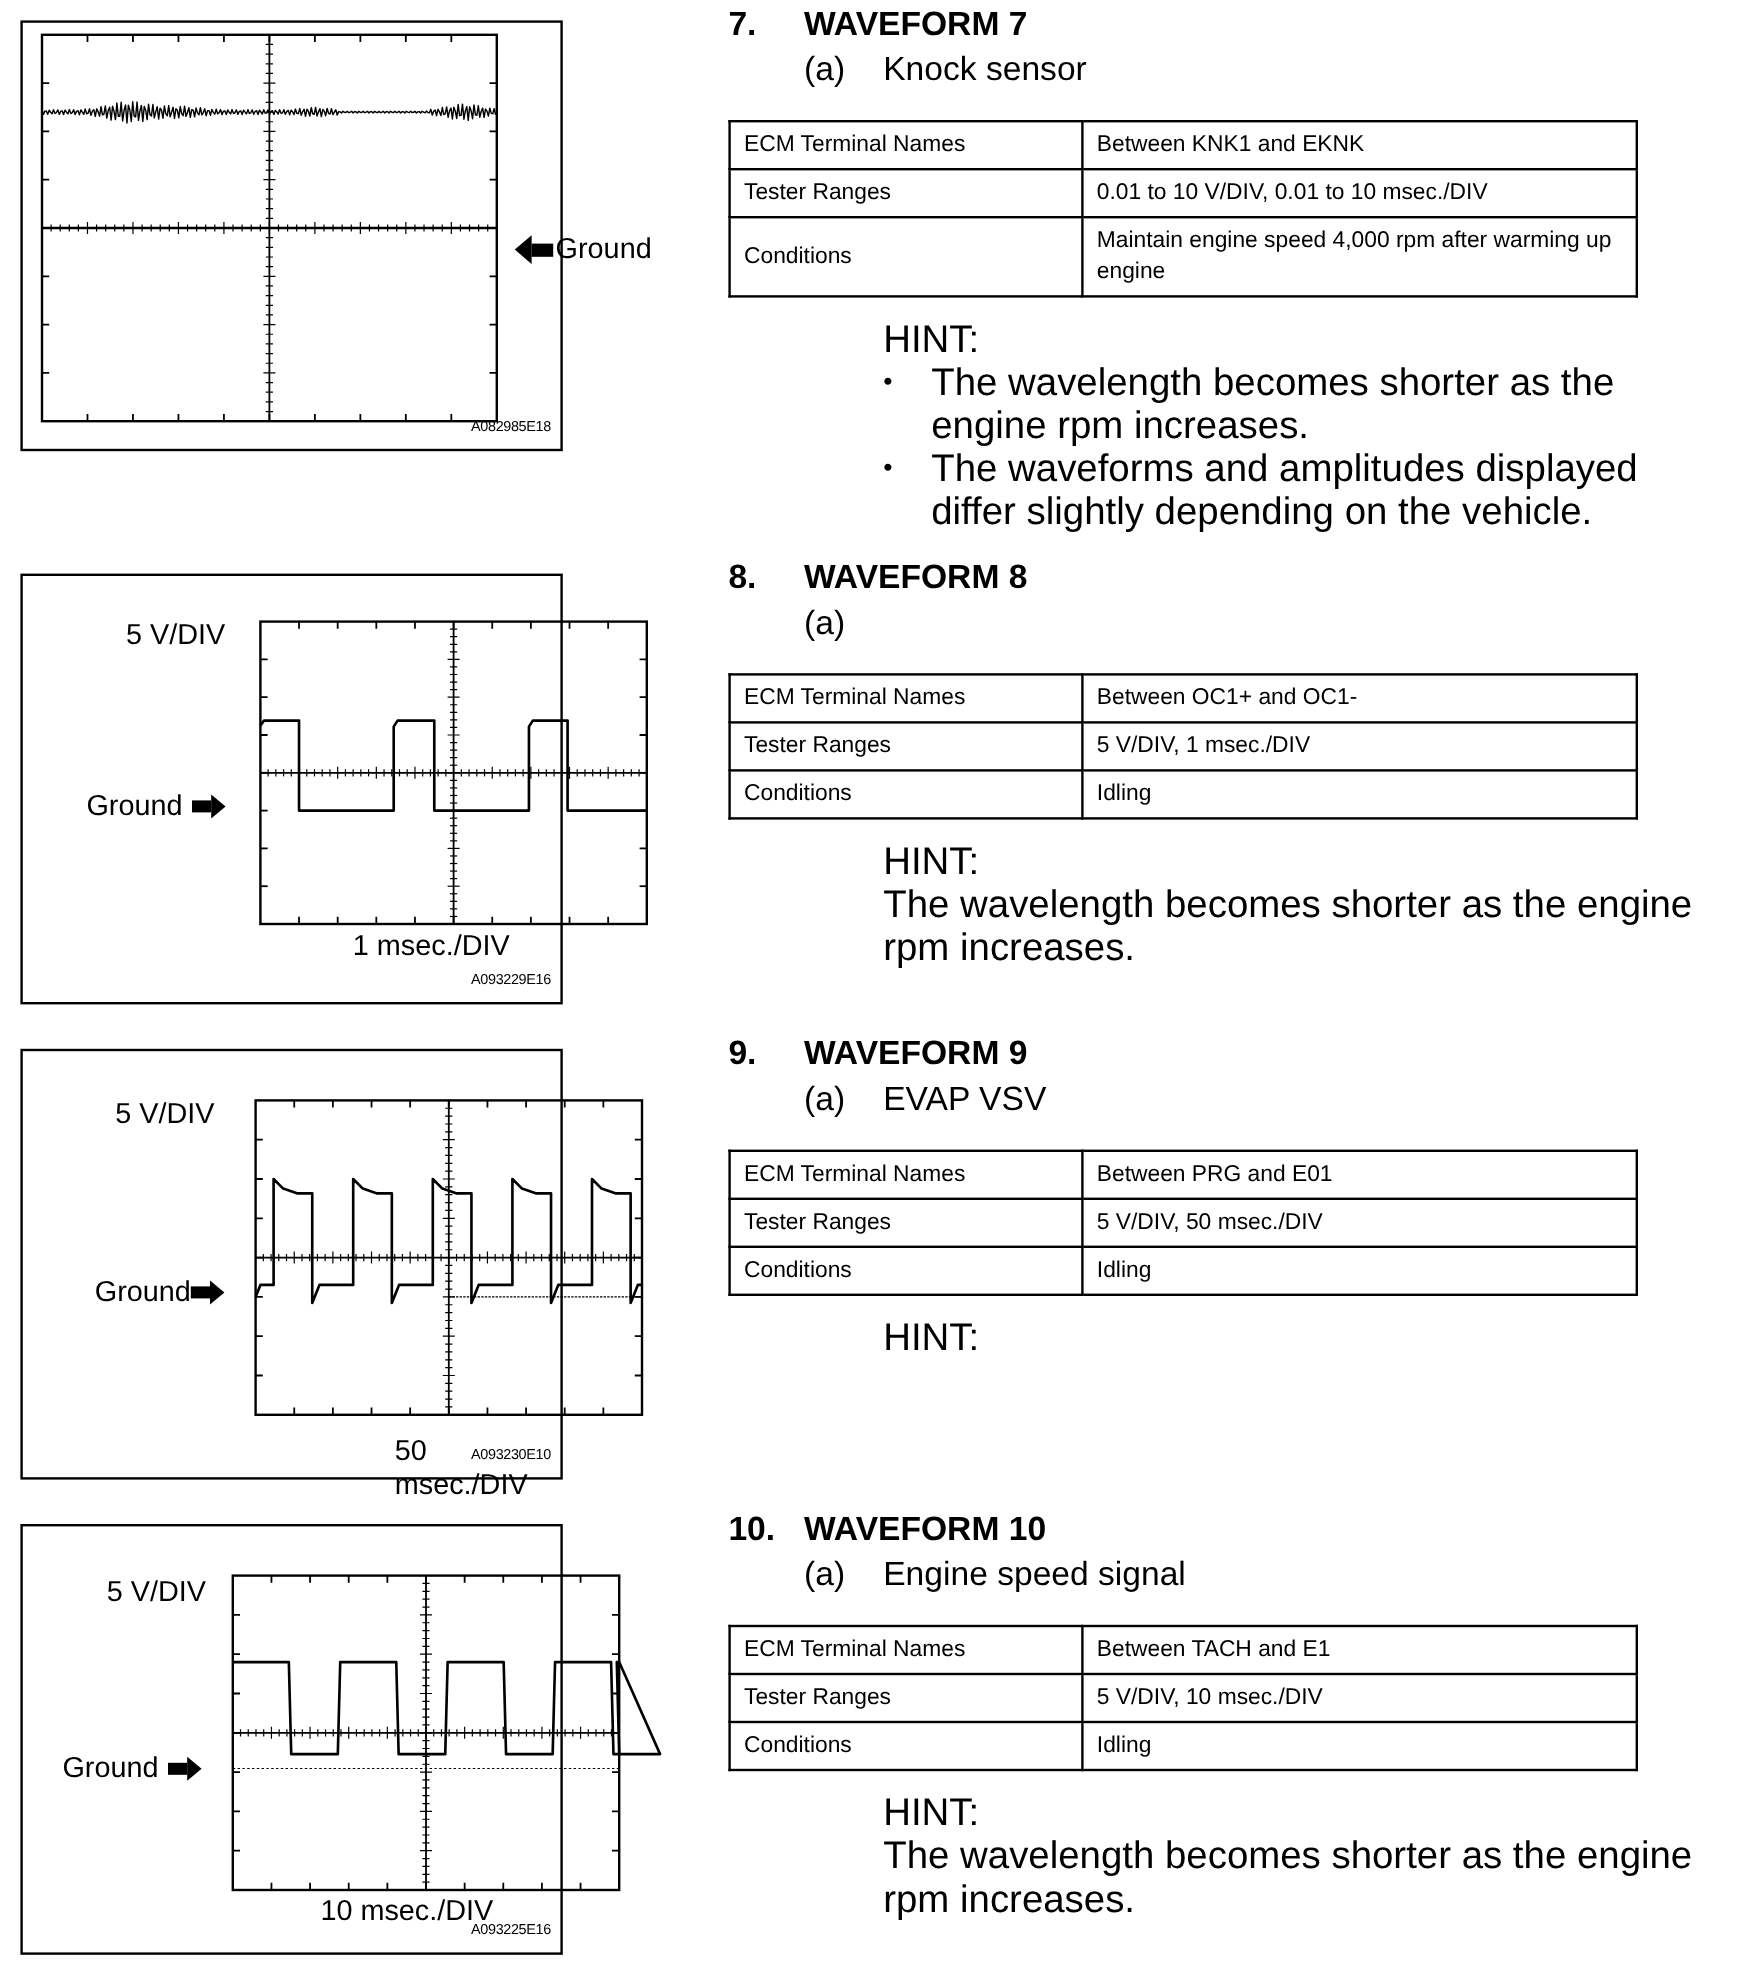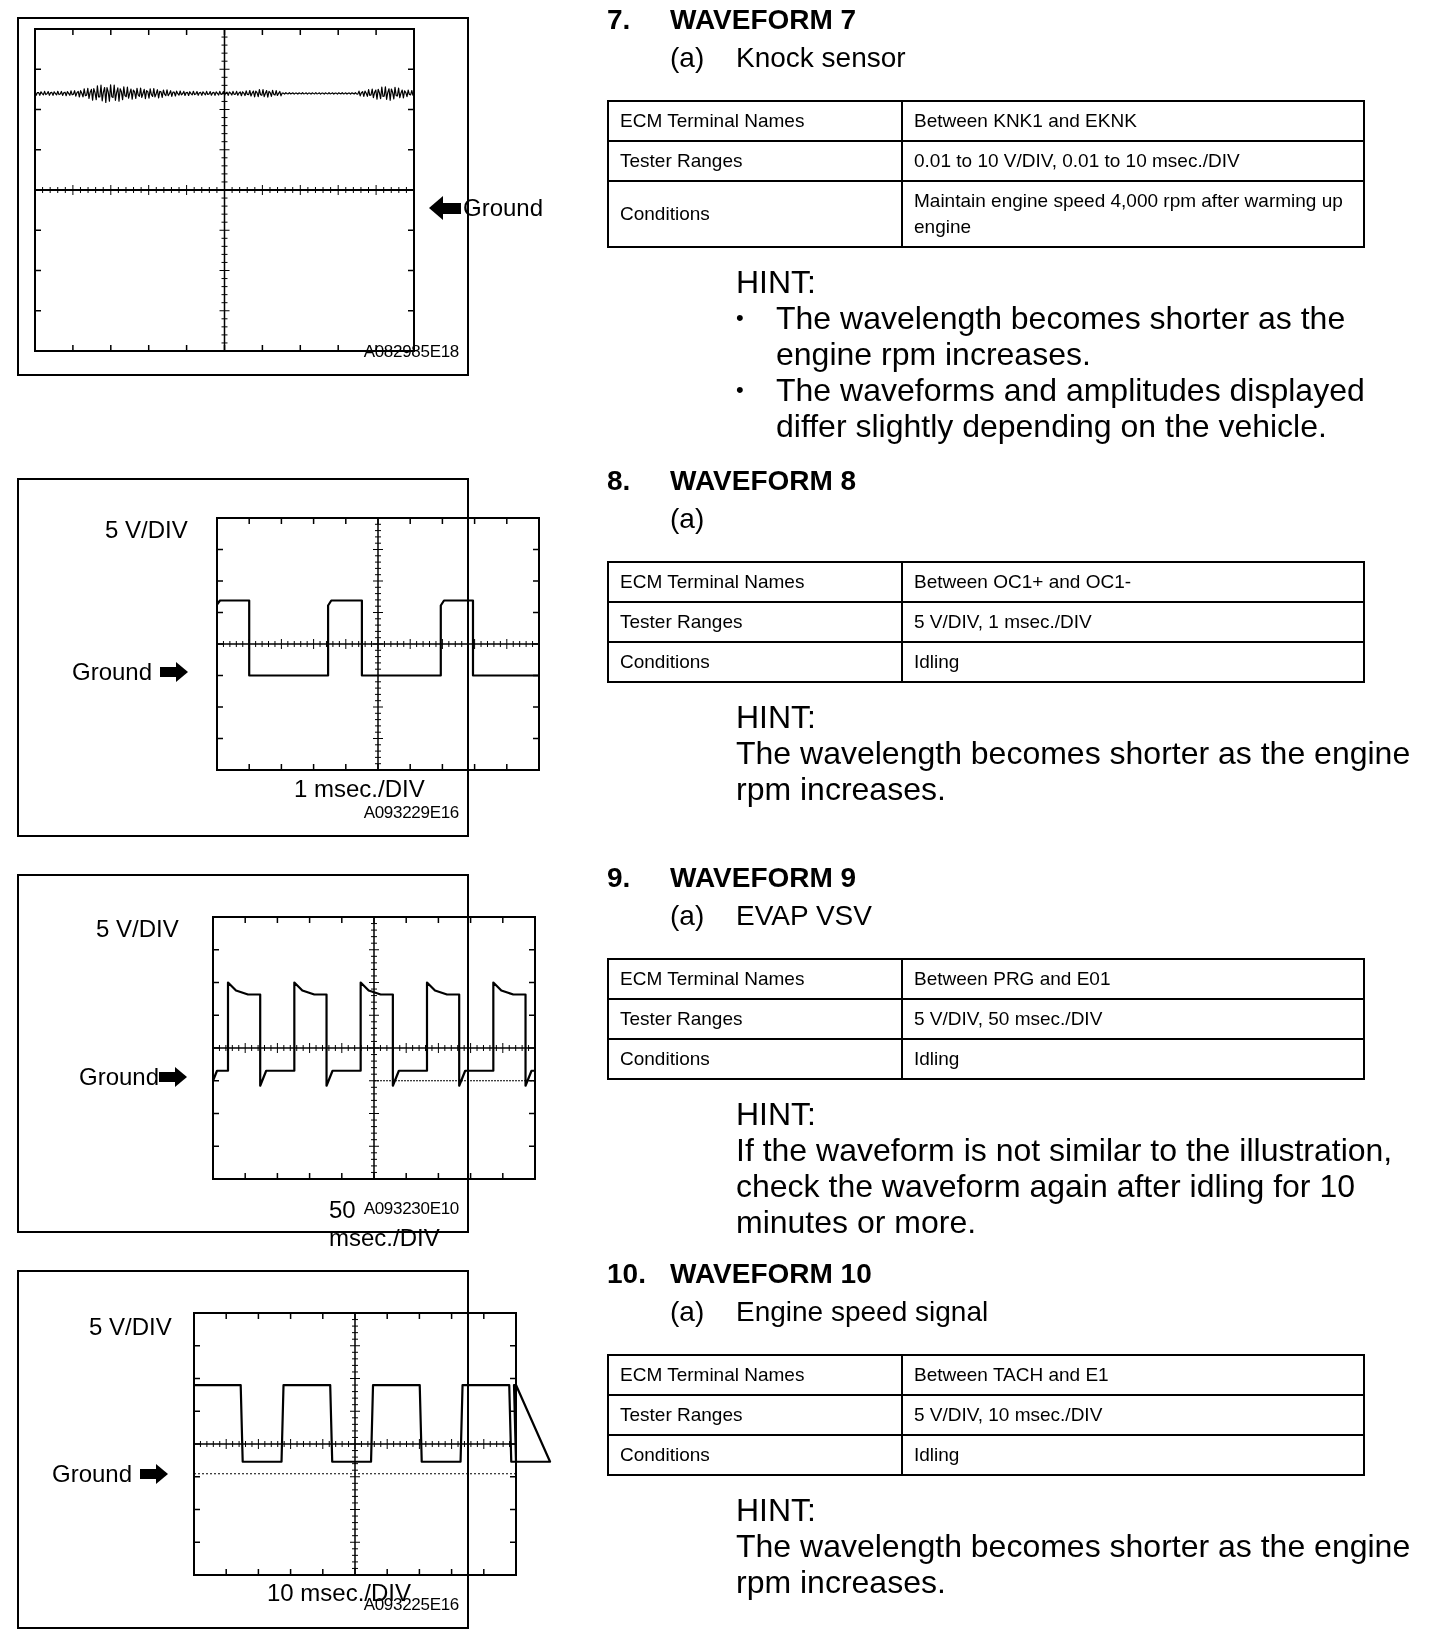--- a/index.html
+++ b/index.html
@@ -1,20 +1,20 @@
 <!DOCTYPE html>
 <html><head>
 <meta charset="utf-8">
 <style>
   html, body { margin:0; padding:0; background:#ffffff; }
   body { width:1456px; height:1642px; position:relative; overflow:hidden;
          font-family:"Liberation Sans", sans-serif; color:#000; }
   .fig { position:absolute; left:17px; width:452px; border:2.5px solid #000; background:#fff; box-sizing:border-box; }
   .fig svg { position:absolute; left:0; top:0; }
-  .figid { position:absolute; right:8px; bottom:12px; font-size:17px; letter-spacing:-0.3px; }
+  .figid { position:absolute; right:8px; bottom:12px; font-size:12px; letter-spacing:-0.3px; }
   .sec { position:absolute; left:607px; width:835px; }
   .sec-head { font-size:28px; font-weight:bold; height:34px; position:relative; }
   .sec-num { position:absolute; left:0; top:0; }
   .sec-title { position:absolute; left:63px; top:0; }
   .sub { font-size:28px; height:40px; position:relative; margin-top:4px; }
   .sub-l { position:absolute; left:63px; }
   .sub-t { position:absolute; left:129px; }
   table.spec { border-collapse:collapse; width:758px; margin-top:18px; font-size:19px; }
   table.spec td { border:2px solid #000; padding:6px 11px; vertical-align:middle; line-height:26px; }
   table.spec td.k { width:270px; }
@@ -660,21 +660,20 @@
           <td>5 V/DIV, 50 msec./DIV</td>
         </tr>
     <tr>
           <td class="k">Conditions</td>
           <td>Idling</td>
         </tr>
   </tbody>
     </table>
   <div class="hint">
     <div>HINT:</div>
-    <div>If the waveform is not similar to the illustration, check the waveform again after idling for 10 minutes or more.</div>
   </div>
 </div>
 
 <div class="sec" style="top:1258px;">
   <div class="sec-head">
     <span class="sec-num">10.</span>
     <span class="sec-title">WAVEFORM 10</span>
   </div>
   <div class="sub">
     <span class="sub-l">(a)</span>

